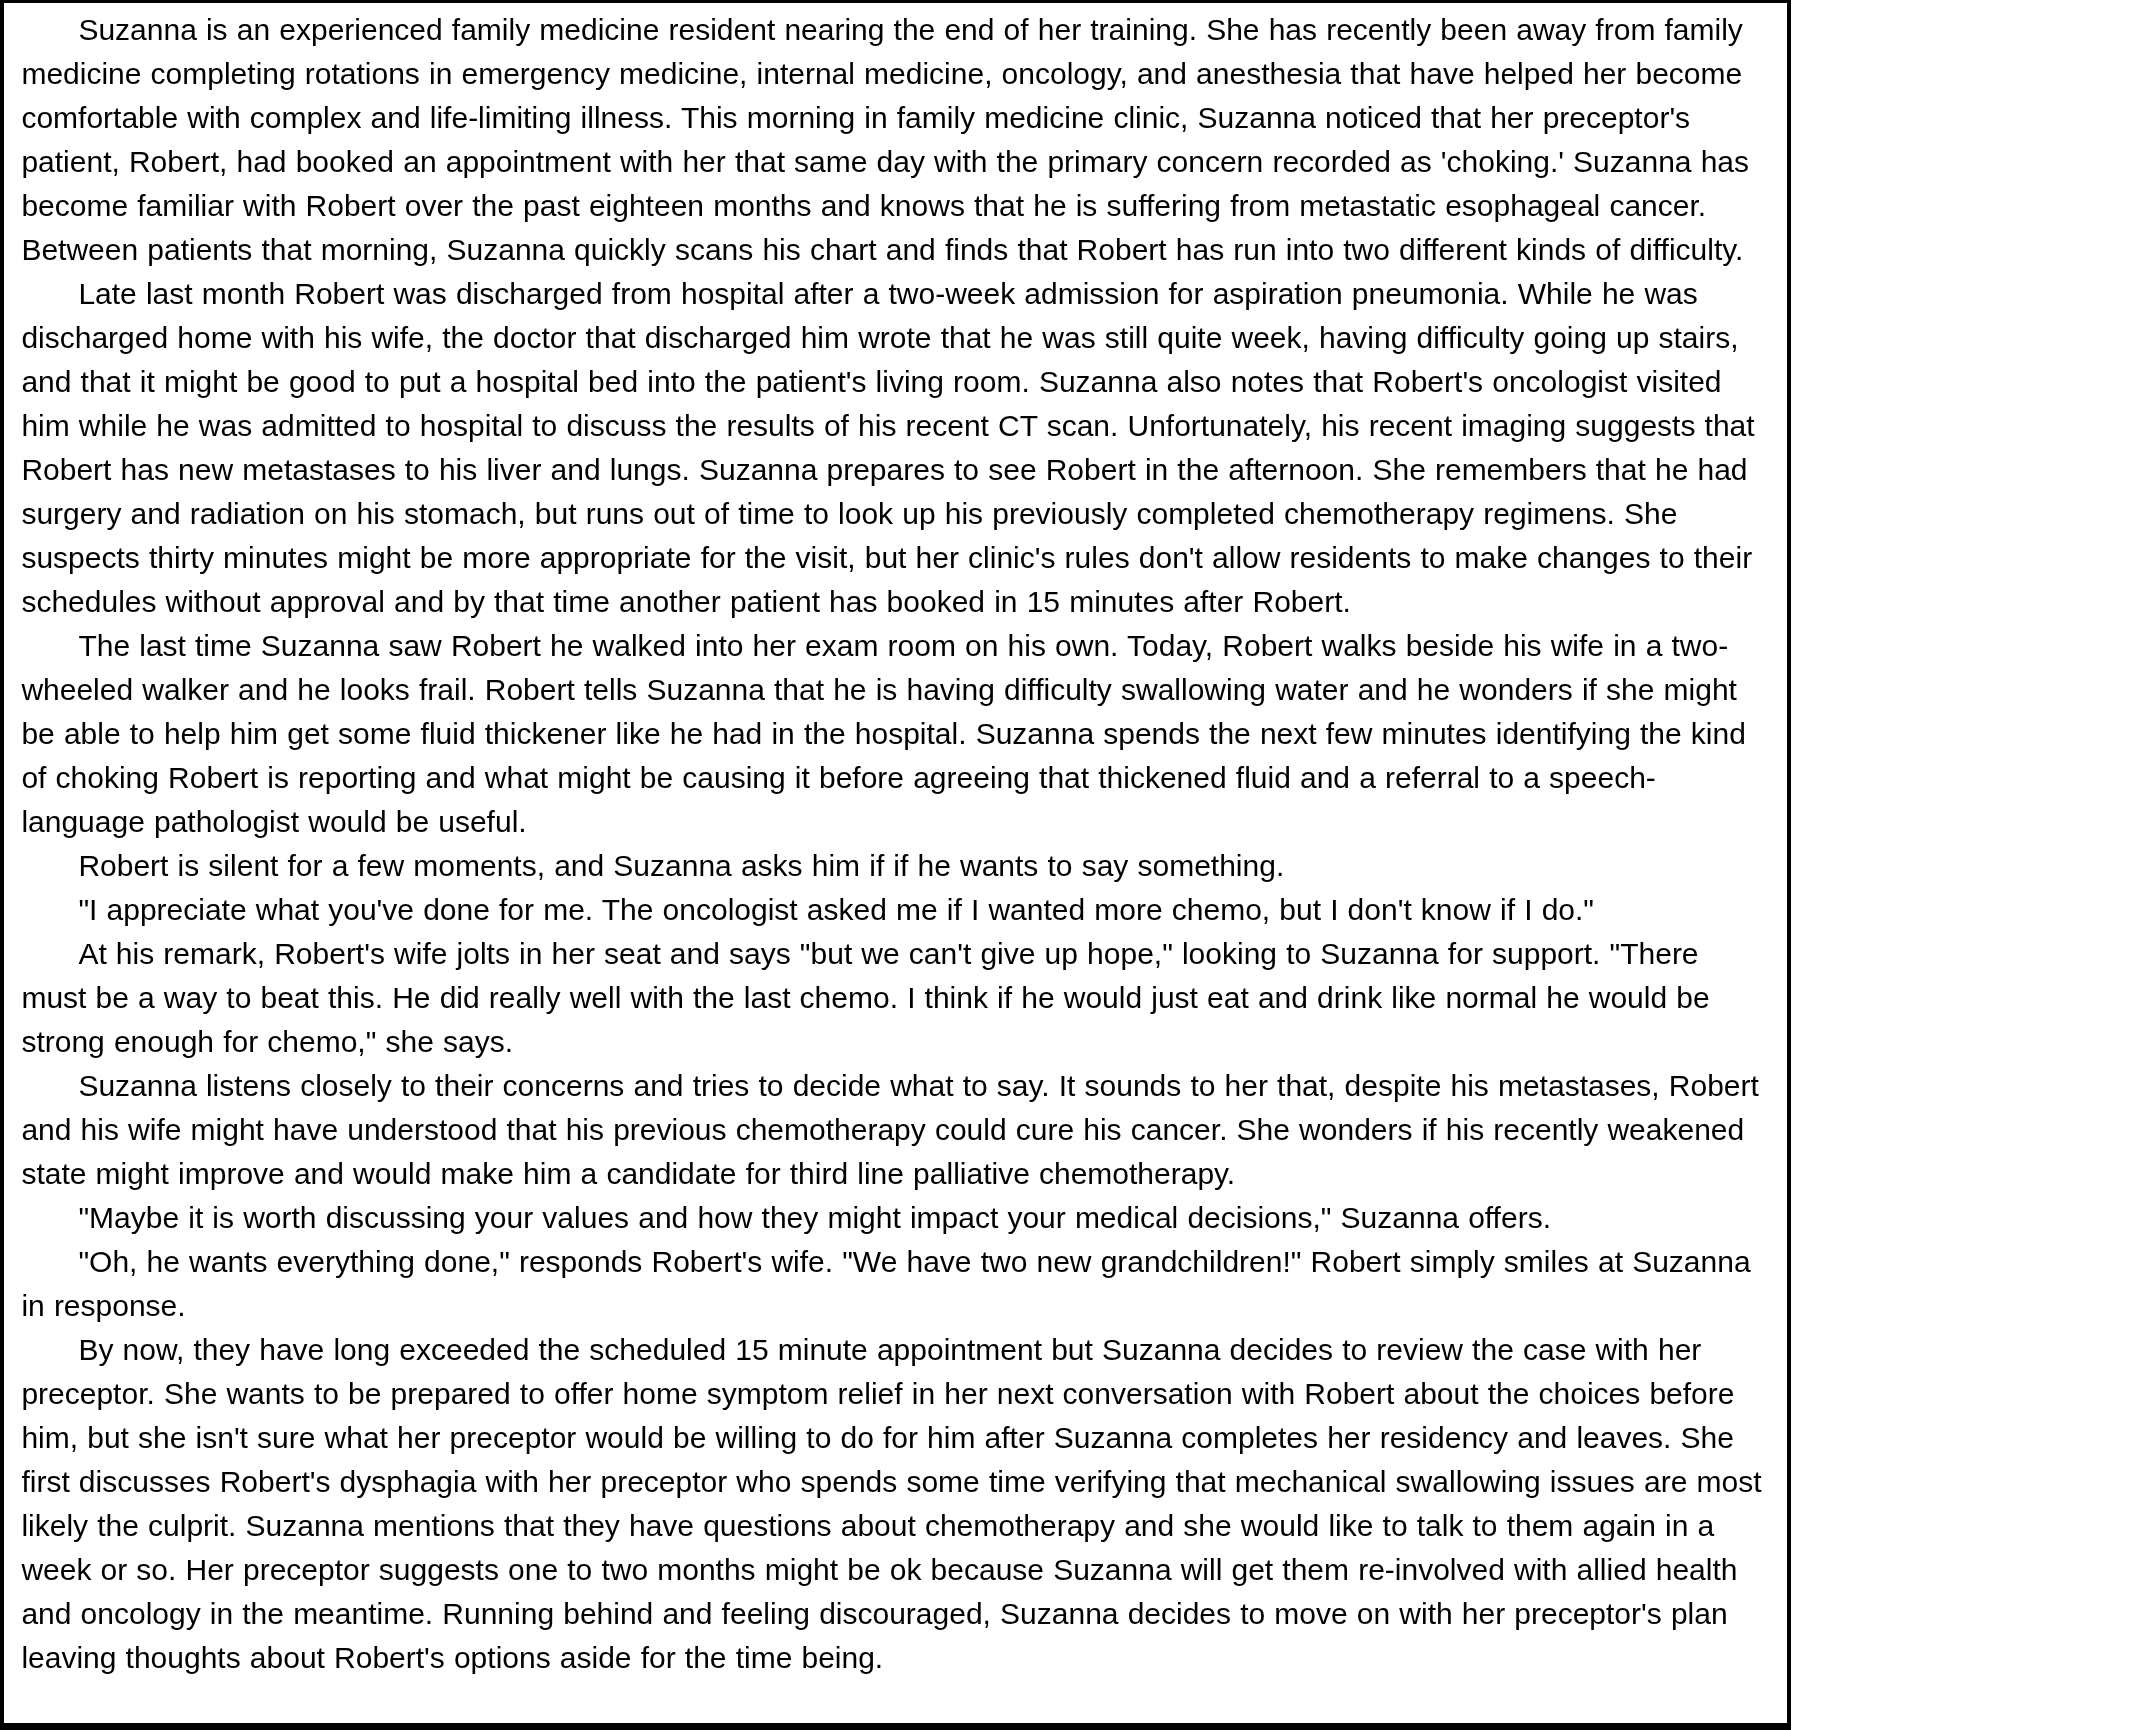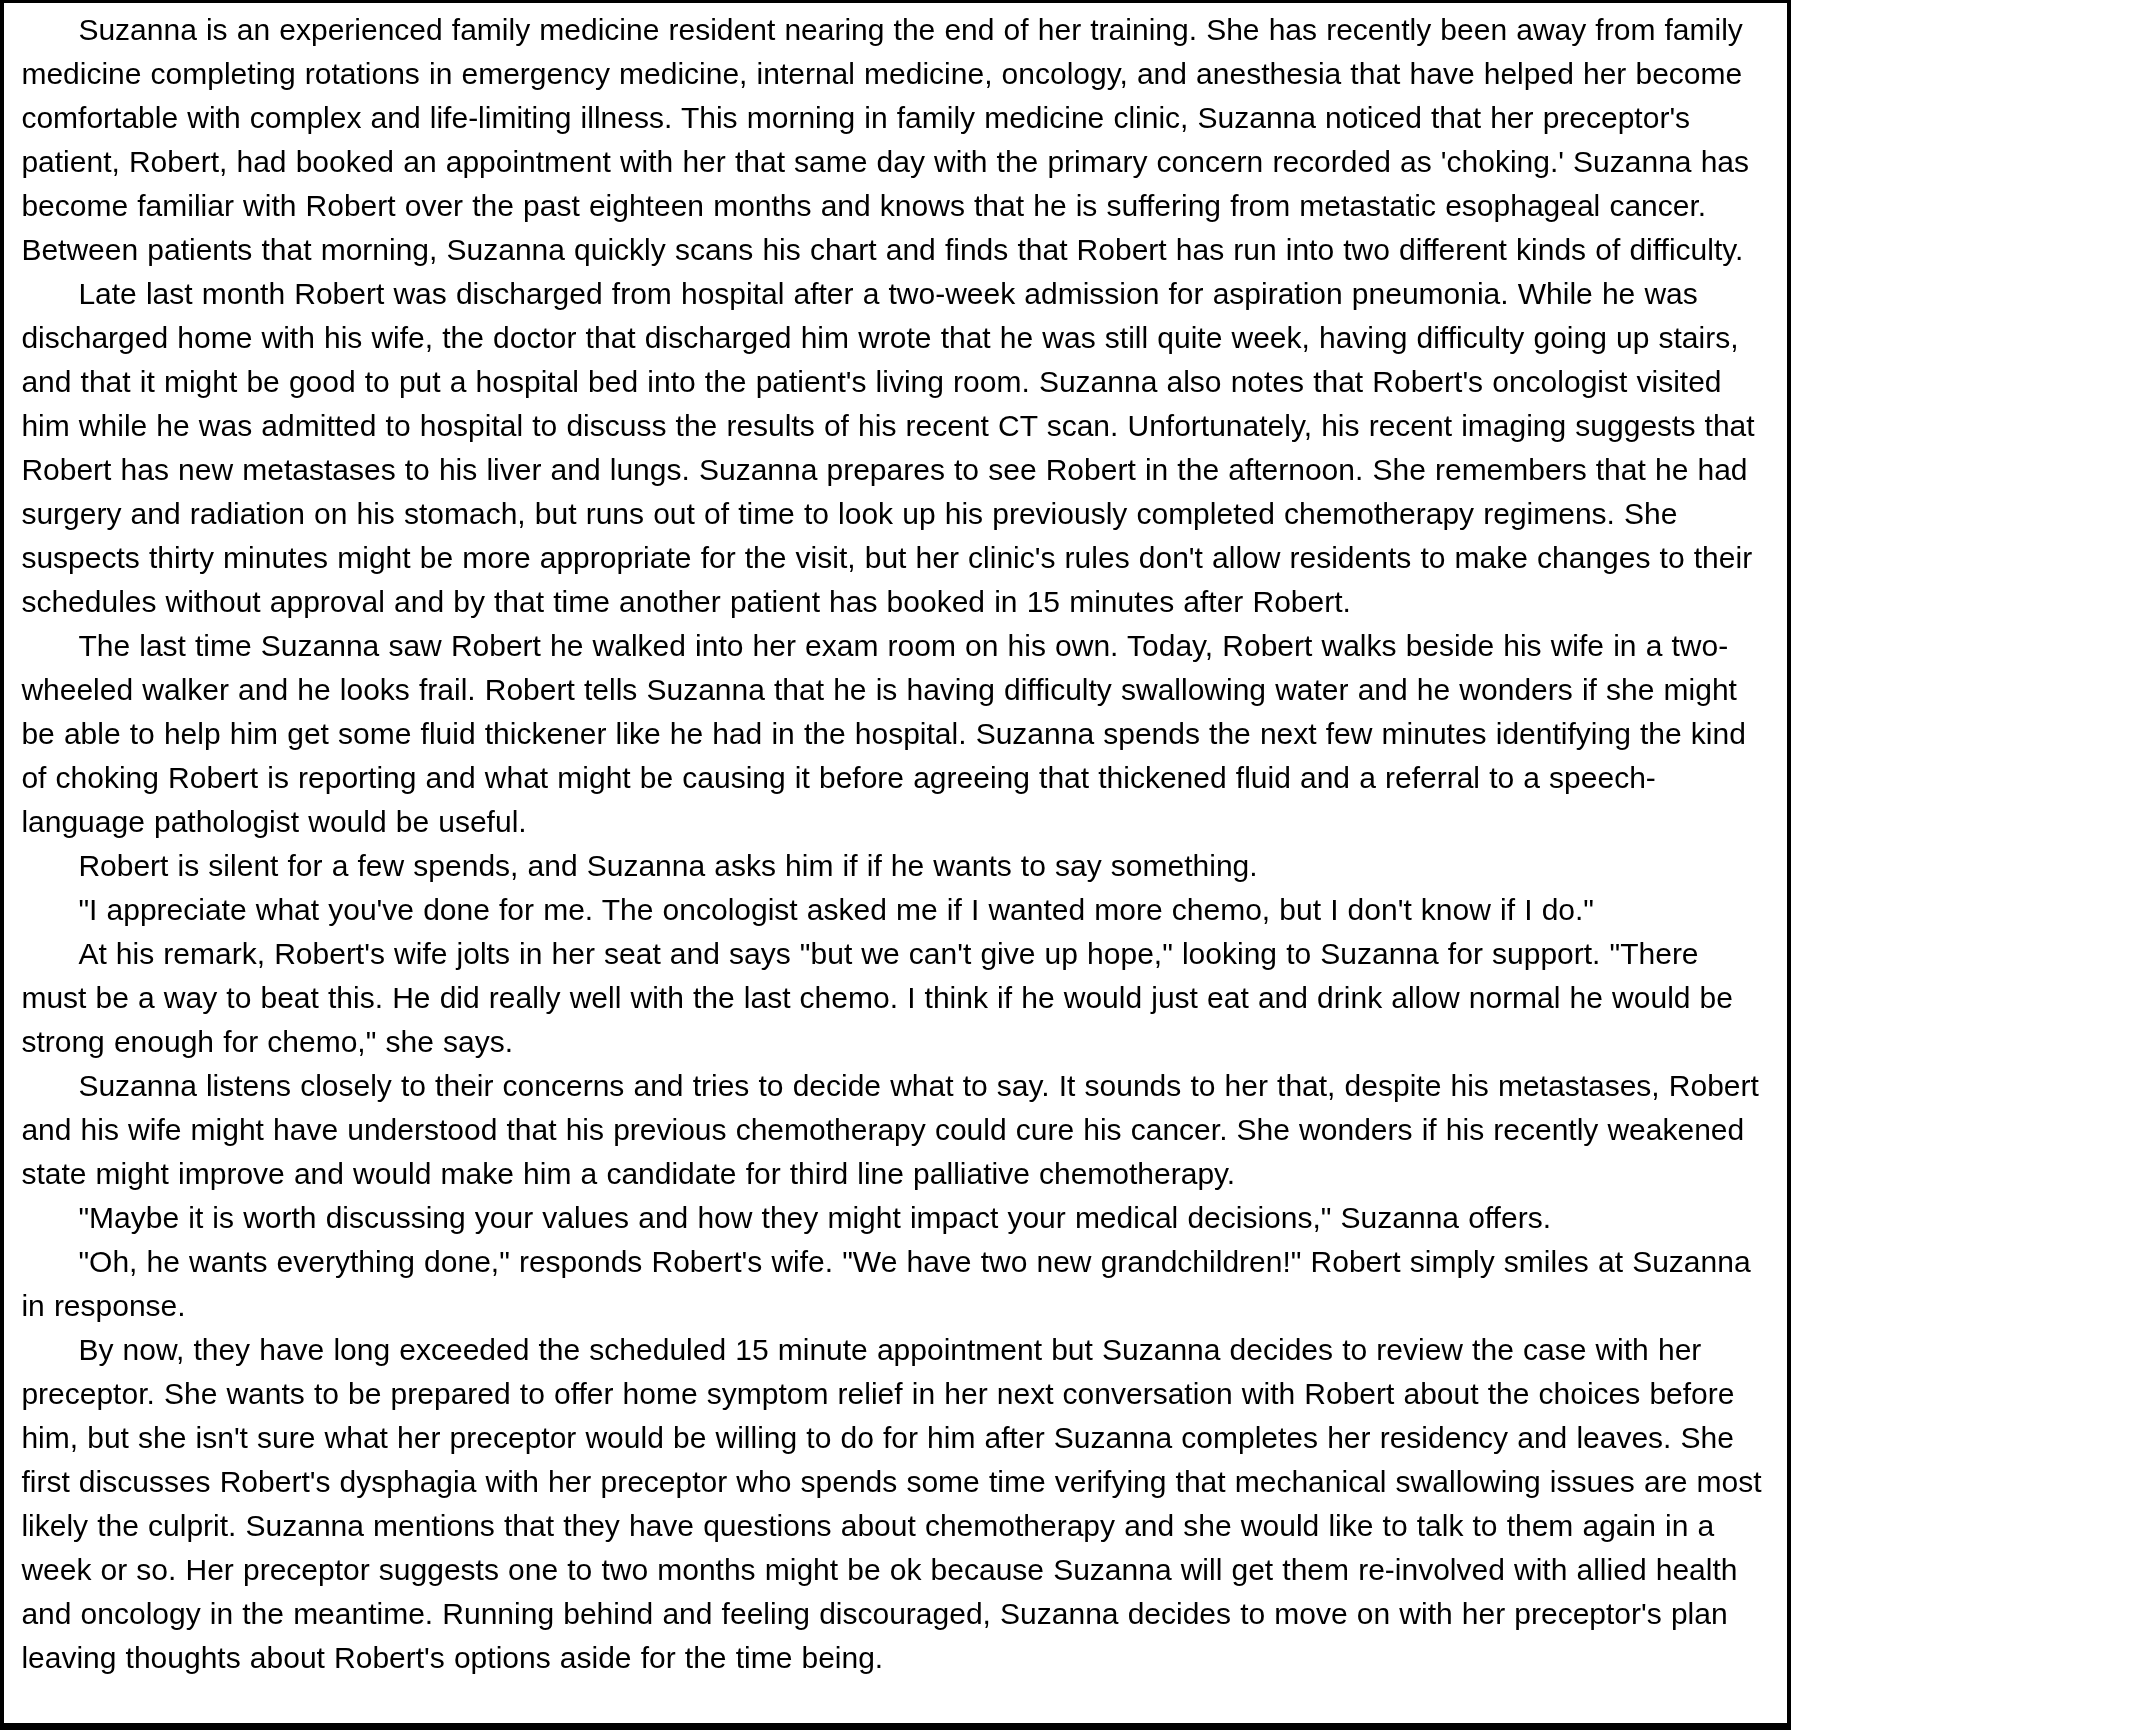--- a/index.html
+++ b/index.html
@@ -37,22 +37,22 @@
   }
 </style>
 </head>
 <body>
 
 <div class="page">
   <div class="doc">
       <p class="para">Suzanna is an experienced family medicine resident nearing the end of her training. She has recently been away from family medicine completing rotations in emergency medicine, internal medicine, oncology, and anesthesia that have helped her become comfortable with complex and life-limiting illness. This morning in family medicine clinic, Suzanna noticed that her preceptor's patient, Robert, had booked an appointment with her that same day with the primary concern recorded as 'choking.' Suzanna has become familiar with Robert over the past eighteen months and knows that he is suffering from metastatic esophageal cancer. Between patients that morning, Suzanna quickly scans his chart and finds that Robert has run into two different kinds of difficulty.</p>
       <p class="para">Late last month Robert was discharged from hospital after a two-week admission for aspiration pneumonia. While he was discharged home with his wife, the doctor that discharged him wrote that he was still quite week, having difficulty going up stairs, and that it might be good to put a hospital bed into the patient's living room. Suzanna also notes that Robert's oncologist visited him while he was admitted to hospital to discuss the results of his recent CT scan. Unfortunately, his recent imaging suggests that Robert has new metastases to his liver and lungs. Suzanna prepares to see Robert in the afternoon. She remembers that he had surgery and radiation on his stomach, but runs out of time to look up his previously completed chemotherapy regimens. She suspects thirty minutes might be more appropriate for the visit, but her clinic's rules don't allow residents to make changes to their schedules without approval and by that time another patient has booked in 15 minutes after Robert.</p>
       <p class="para">The last time Suzanna saw Robert he walked into her exam room on his own. Today, Robert walks beside his wife in a two-wheeled walker and he looks frail. Robert tells Suzanna that he is having difficulty swallowing water and he wonders if she might be able to help him get some fluid thickener like he had in the hospital. Suzanna spends the next few minutes identifying the kind of choking Robert is reporting and what might be causing it before agreeing that thickened fluid and a referral to a speech-language pathologist would be useful.</p>
-      <p class="para">Robert is silent for a few spends, and Suzanna asks him if if he wants to say something.</p>
+      <p class="para">Robert is silent for a few moments, and Suzanna asks him if if he wants to say something.</p>
       <p class="para">"I appreciate what you've done for me. The oncologist asked me if I wanted more chemo, but I don't know if I do."</p>
-      <p class="para">At his remark, Robert's wife jolts in her seat and says "but we can't give up hope," looking to Suzanna for support. "There must be a way to beat this. He did really well with the last chemo. I think if he would just eat and drink allow normal he would be strong enough for chemo," she says.</p>
+      <p class="para">At his remark, Robert's wife jolts in her seat and says "but we can't give up hope," looking to Suzanna for support. "There must be a way to beat this. He did really well with the last chemo. I think if he would just eat and drink like normal he would be strong enough for chemo," she says.</p>
       <p class="para">Suzanna listens closely to their concerns and tries to decide what to say. It sounds to her that, despite his metastases, Robert and his wife might have understood that his previous chemotherapy could cure his cancer. She wonders if his recently weakened state might improve and would make him a candidate for third line palliative chemotherapy.</p>
       <p class="para">"Maybe it is worth discussing your values and how they might impact your medical decisions," Suzanna offers.</p>
       <p class="para">"Oh, he wants everything done," responds Robert's wife. "We have two new grandchildren!" Robert simply smiles at Suzanna in response.</p>
       <p class="para">By now, they have long exceeded the scheduled 15 minute appointment but Suzanna decides to review the case with her preceptor. She wants to be prepared to offer home symptom relief in her next conversation with Robert about the choices before him, but she isn't sure what her preceptor would be willing to do for him after Suzanna completes her residency and leaves. She first discusses Robert's dysphagia with her preceptor who spends some time verifying that mechanical swallowing issues are most likely the culprit. Suzanna mentions that they have questions about chemotherapy and she would like to talk to them again in a week or so. Her preceptor suggests one to two months might be ok because Suzanna will get them re-involved with allied health and oncology in the meantime. Running behind and feeling discouraged, Suzanna decides to move on with her preceptor's plan leaving thoughts about Robert's options aside for the time being.</p>
     </div>
 </div>
 
 
 </body></html>

